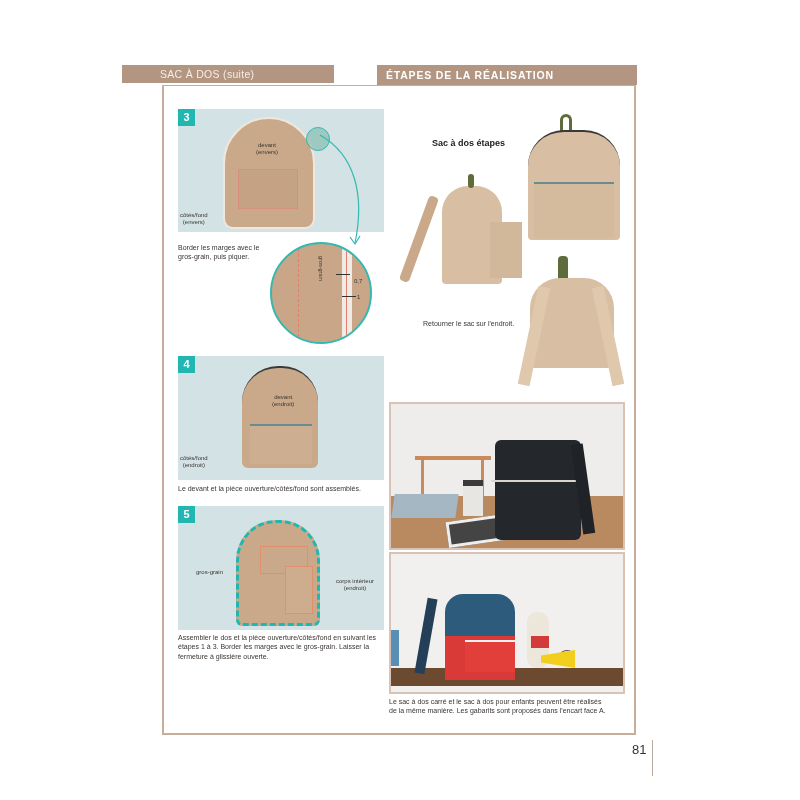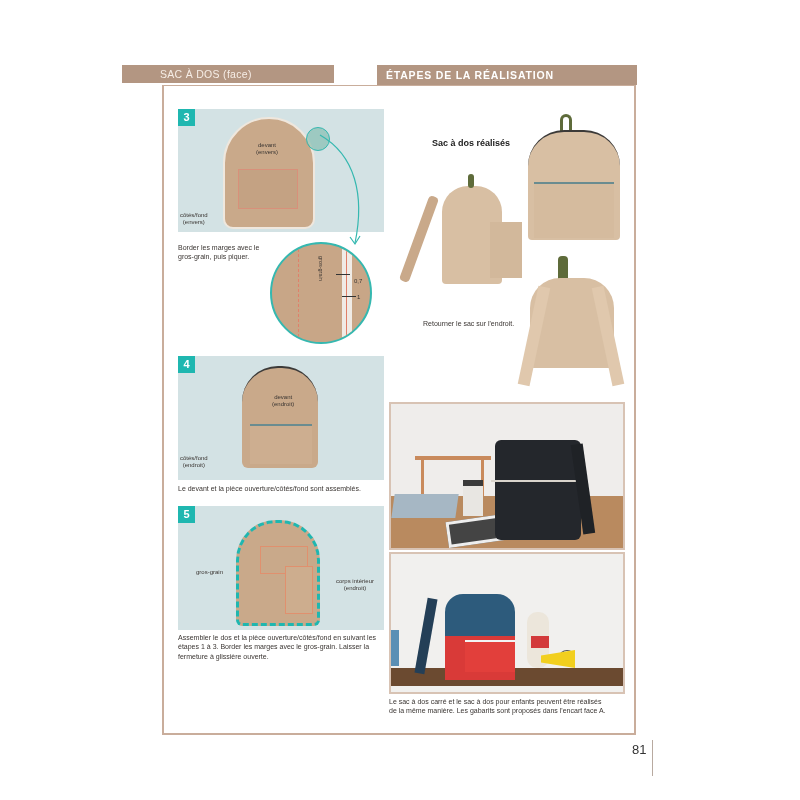--- a/index.html
+++ b/index.html
@@ -34,21 +34,21 @@
   .lbl { position: absolute; font-size: 6px; color: #3a3532; text-align: center; line-height: 1.2; }
   .caption { position: absolute; font-size: 7px; line-height: 1.35; color: #3a3532; }
 
   .photo { position: absolute; border: 2px solid #d8c3b4; overflow: hidden; }
   .title-sac { position: absolute; left: 432px; top: 138px; font-size: 9px; font-weight: bold; color: #222; }
 </style>
 </head>
 <body>
 
 <div class="hdr-left">
-  <span>SAC À DOS (face)</span>
+  <span>SAC À DOS (suite)</span>
 </div>
 <div class="hdr-right">
   <span>ÉTAPES DE LA RÉALISATION</span>
 </div>
 
 <div class="frame"></div>
 
 <div class="step-img" style="left:178px; top:109px; width:206px; height:123px;">
   <div class="step-badge">3</div>
 
@@ -94,21 +94,21 @@
   <div class="step-badge">5</div>
   <div class="bag-body" style="left:58px; top:14px; width:84px; height:106px; border-radius:40px 40px 6px 6px; border:3px dashed #1fb7b0;"></div>
   <div style="position:absolute; left:82px; top:40px; width:48px; height:28px; border:1px solid #e0906e;"></div>
   <div style="position:absolute; left:107px; top:60px; width:28px; height:48px; background:#cdad8e; border:1px solid #e0906e;"></div>
   <div class="lbl" style="left:18px; top:63px;">gros-grain</div>
   <div class="lbl" style="left:158px; top:72px; white-space:pre;">corps intérieur
 (endroit)</div>
 </div>
 <div class="caption" style="left:178px; top:633px; width:210px;">Assembler le dos et la pièce ouverture/côtés/fond en suivant les étapes 1 à 3. Border les marges avec le gros-grain. Laisser la fermeture à glissière ouverte.</div>
 
-<div class="title-sac">Sac à dos réalisés</div>
+<div class="title-sac">Sac à dos étapes</div>
 <div style="position:absolute; left:408px; top:172px; width:115px; height:120px;">
   <div style="position:absolute; left:6px; top:22px; width:10px; height:90px; background:#c9a98a; border-radius:4px; transform:rotate(20deg);"></div>
   <div style="position:absolute; left:34px; top:14px; width:60px; height:98px; background:#d8bfa3; border-radius:26px 26px 4px 4px;"></div>
   <div style="position:absolute; left:60px; top:2px; width:6px; height:14px; background:#5e6b3a; border-radius:3px;"></div>
   <div style="position:absolute; left:82px; top:50px; width:32px; height:56px; background:#d2b89b;"></div>
 </div>
 <div style="position:absolute; left:524px; top:114px; width:100px; height:128px;">
   <div style="position:absolute; left:36px; top:0; width:12px; height:18px; border:3px solid #5e6b3a; border-bottom:none; border-radius:6px 6px 0 0;"></div>
   <div style="position:absolute; left:4px; top:16px; width:92px; height:110px; background:#d8bfa3; border-radius:36px 36px 4px 4px; border-top:2px solid #3c3a38;"></div>
   <div style="position:absolute; left:10px; top:68px; width:80px; height:56px; background:#d5bb9e; border-top:2px solid #6a8c90;"></div>

